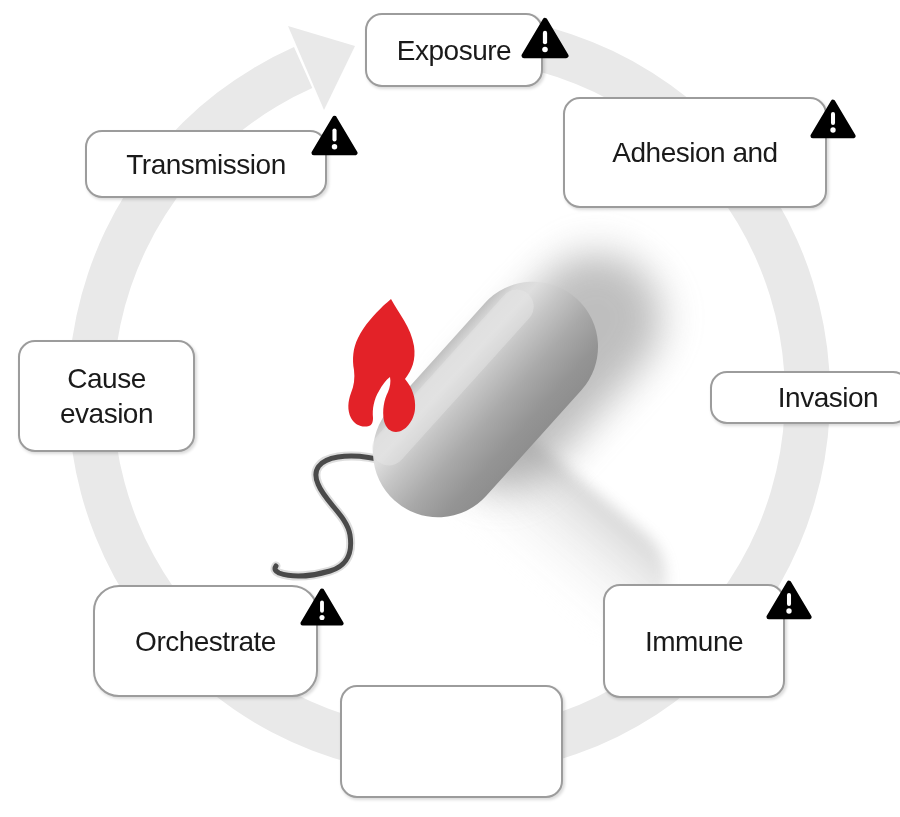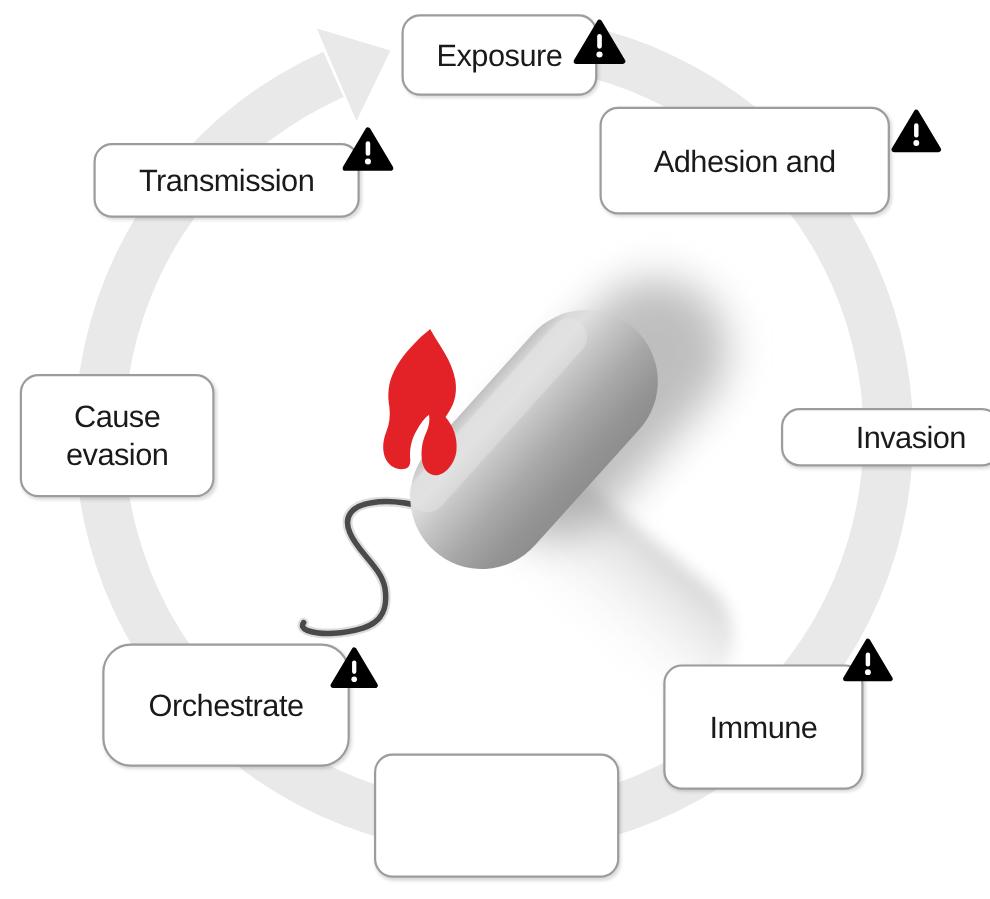--- a/index.html
+++ b/index.html
@@ -10,23 +10,23 @@
   #art { position:absolute; left:0; top:0; z-index:0; }
   .node {
     position:absolute; z-index:2; box-sizing:border-box;
     background:#ffffff; border:2px solid #9c9c9c; border-radius:17px;
     display:flex; flex-direction:column; align-items:center; justify-content:center;
     font-size:28px; line-height:1.25; color:#1a1a1a; letter-spacing:-0.5px;
     box-shadow:1.5px 2px 3px rgba(0,0,0,0.14); text-align:center;
   }
   .node div { white-space:nowrap; }
   .n-exposure     { left:365px; top:13px;  width:178px; height:74px;  }
-  .n-adhesion     { left:545px; top:97px;  width:264px; height:98px; }
+  .n-adhesion     { left:563px; top:97px;  width:264px; height:111px; }
   .n-invasion     { left:710px; top:371px; width:200px; height:53px;padding-left:36px;  }
-  .n-immune       { left:603px; top:604px; width:182px; height:114px; }
+  .n-immune       { left:603px; top:584px; width:182px; height:114px; }
   .n-benefit      { left:340px; top:685px; width:223px; height:113px; }
   .n-orchestrate  { left:93px;  top:585px; width:225px; height:112px;border-radius:26px; }
   .n-cause        { left:18px;  top:340px; width:177px; height:112px; }
   .n-transmission { left:85px;  top:120px; width:242px; height:68px;margin-top:10px;  }
   .warn { position:absolute; z-index:3; }
   .warn svg { display:block; width:100%; height:100%; }
   .w-exposure     { left:521px; top:16px;  width:48px; height:44px; }
   .w-adhesion     { left:810px; top:98px;  width:46px; height:42px; }
   .w-immune       { left:766px; top:579px; width:46px; height:42px; }
   .w-orchestrate  { left:300px; top:587px; width:44px; height:40px; }

